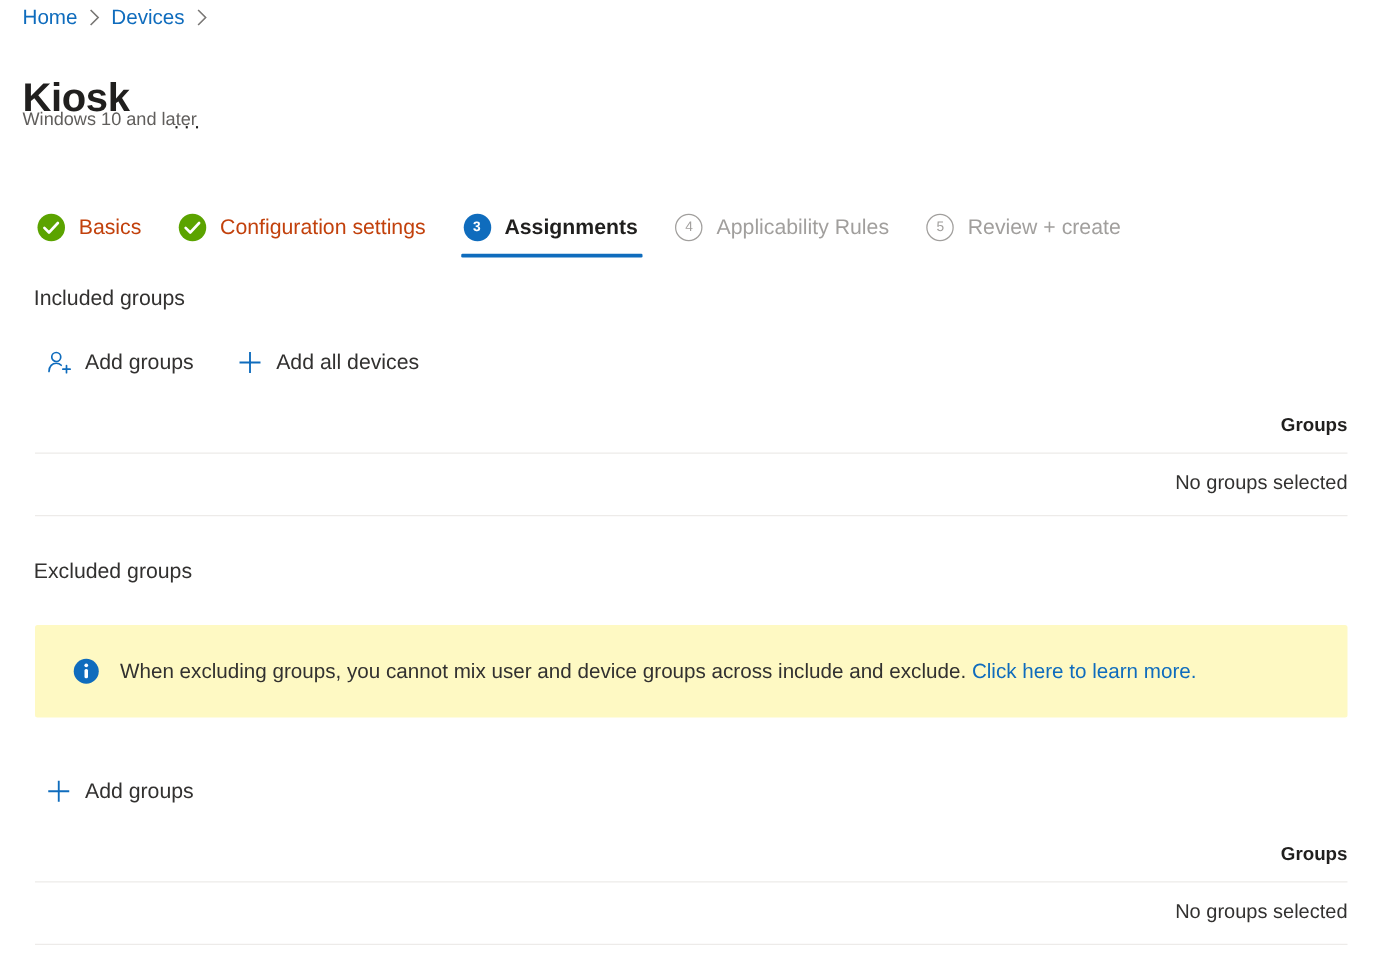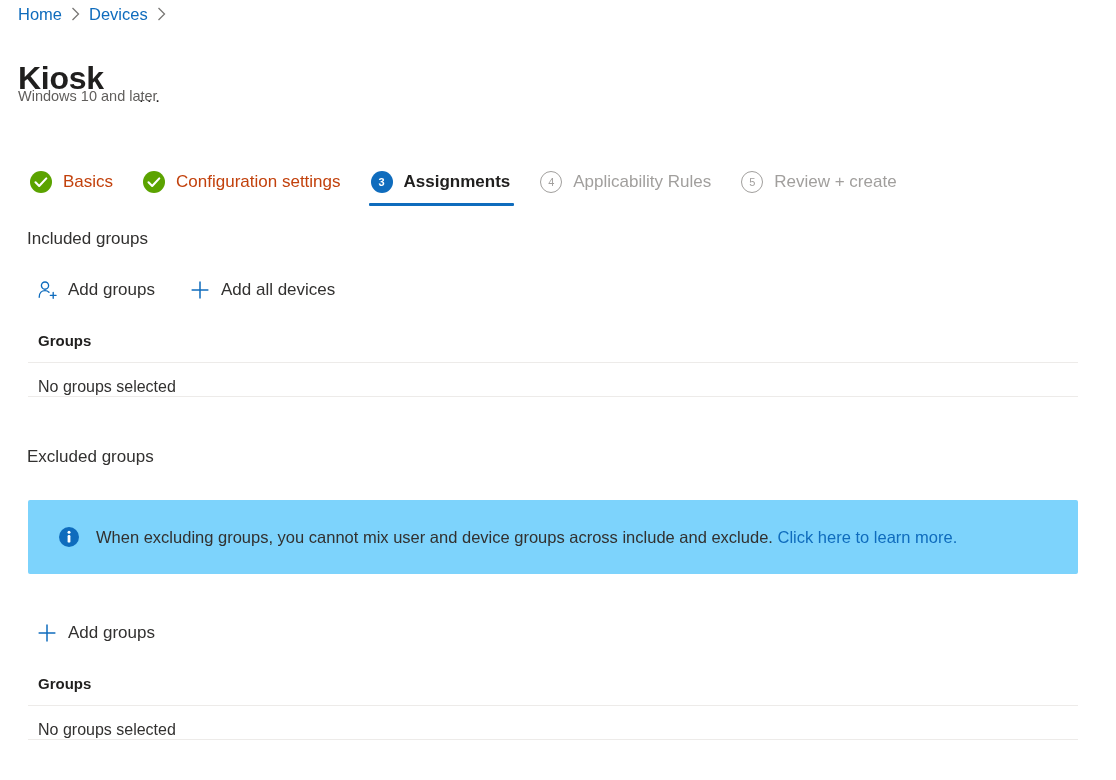--- a/index.html
+++ b/index.html
@@ -179,45 +179,46 @@
     font-size: 17px;
     color: #323130;
     white-space: nowrap;
   }
 
   
   .grid {
     position: absolute;
     left: 28px;
     width: 1050px;
+    text-align: right;
   }
   #included-grid { top: 328px; }
   #excluded-grid { top: 671px; }
   .grid-head {
     font-size: 15px;
     font-weight: 600;
     color: #201f1e;
     padding: 4px 0 13px 10px;
     border-bottom: 1px solid #edebe9;
   }
   .grid-row {
     font-size: 16px;
     color: #323130;
-    padding: 15px 0 0 10px;
+    padding: 15px 0 16px 10px;
     border-bottom: 1px solid #edebe9;
   }
 
   
   .info-banner {
     position: absolute;
     left: 28px;
     top: 500px;
     width: 1050px;
     height: 74px;
-    background: #7dd3fc;
+    background: #fef9c3;
     border-radius: 2px;
     display: flex;
     align-items: center;
     padding-left: 30px;
   }
   .info-icon {
     width: 22px;
     height: 22px;
     flex: 0 0 22px;
     margin-right: 16px;

